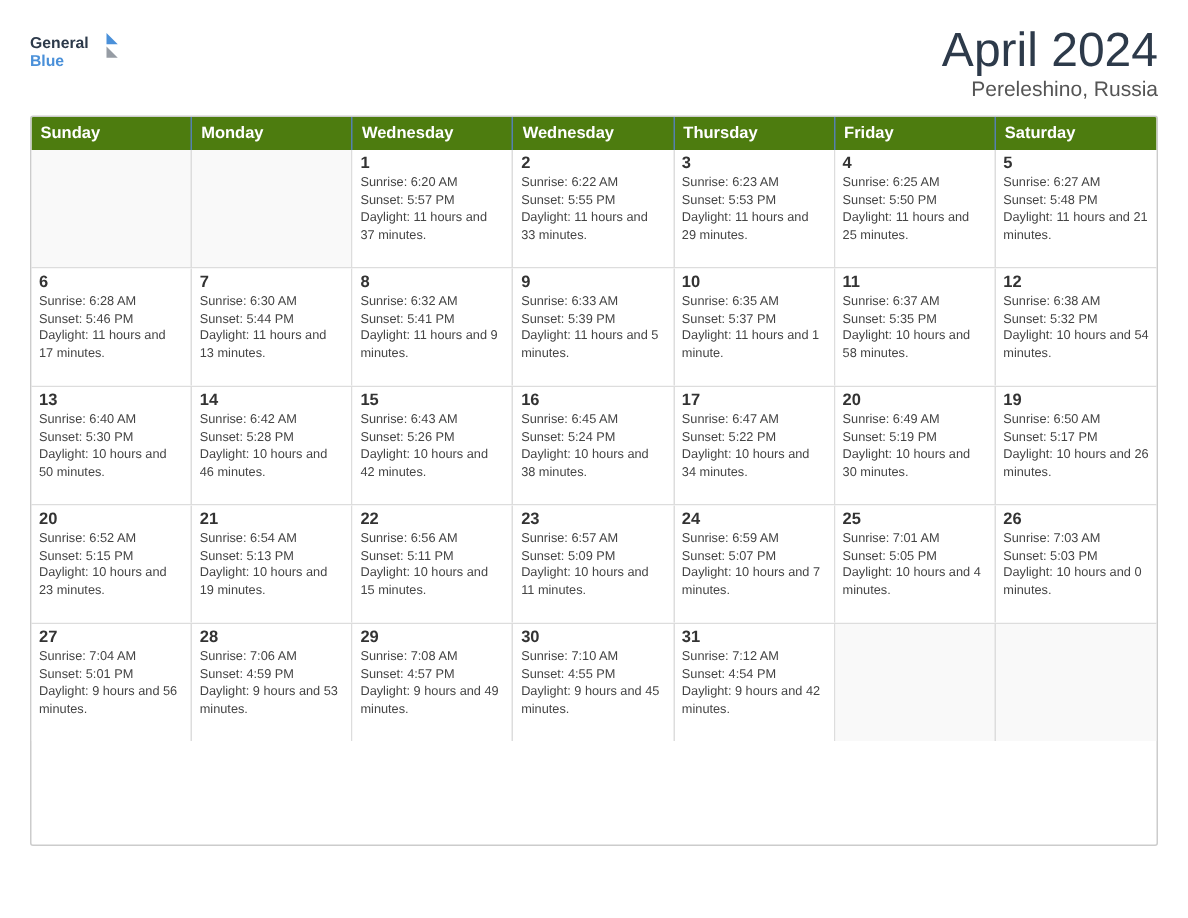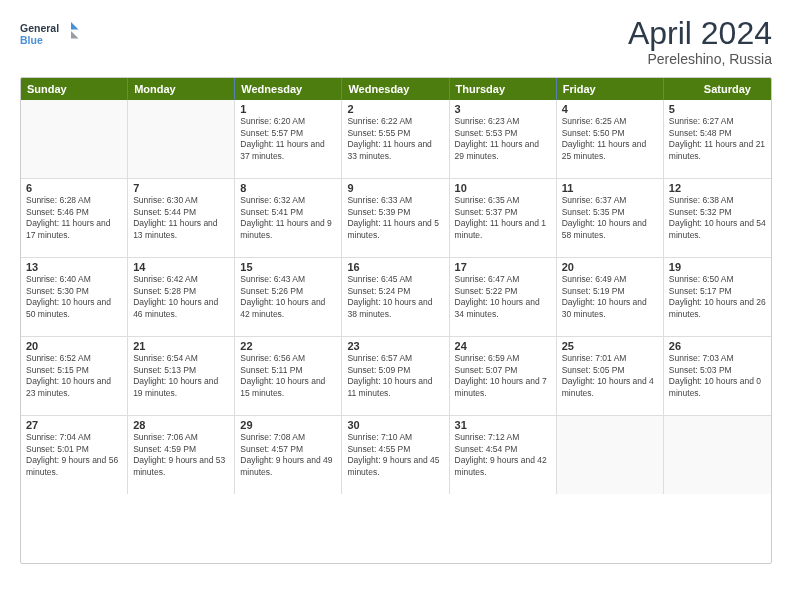--- a/index.html
+++ b/index.html
@@ -53,21 +53,21 @@
       background: #4d7c0f;
     }
     .cal-header-cell {
       color: #fff;
       font-size: 11px;
       font-weight: bold;
       padding: 5px 6px;
       border-right: 1px solid #5580b0;
       text-align: left;
     }
-    .cal-header-cell:last-child { border-right: none; margin-left: 34px; }
+    .cal-header-cell:last-child { border-right: none; }
     .cal-body {
       display: flex;
       flex-direction: column;
     }
     .cal-week {
       display: grid;
       grid-template-columns: repeat(7, 1fr);
       border-bottom: 1px solid #ddd;
       flex: 1;
     }

